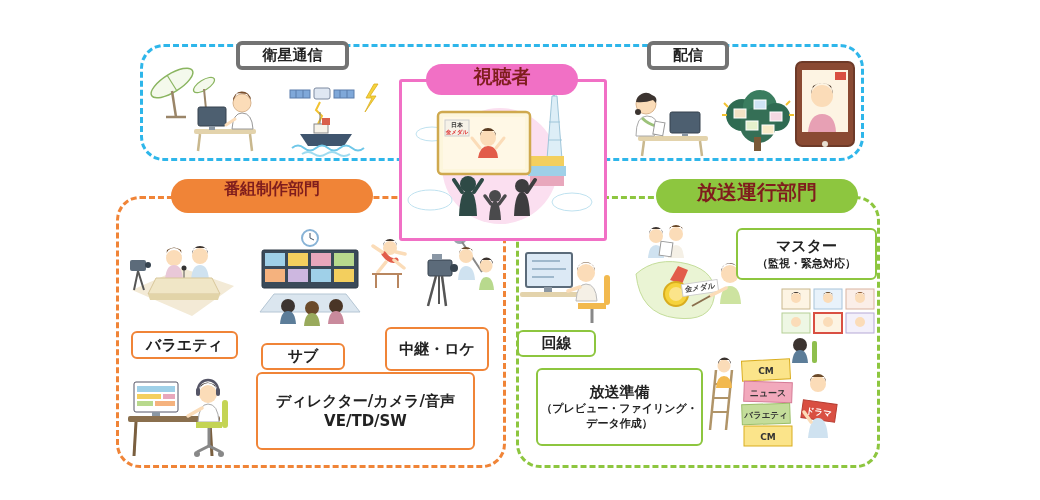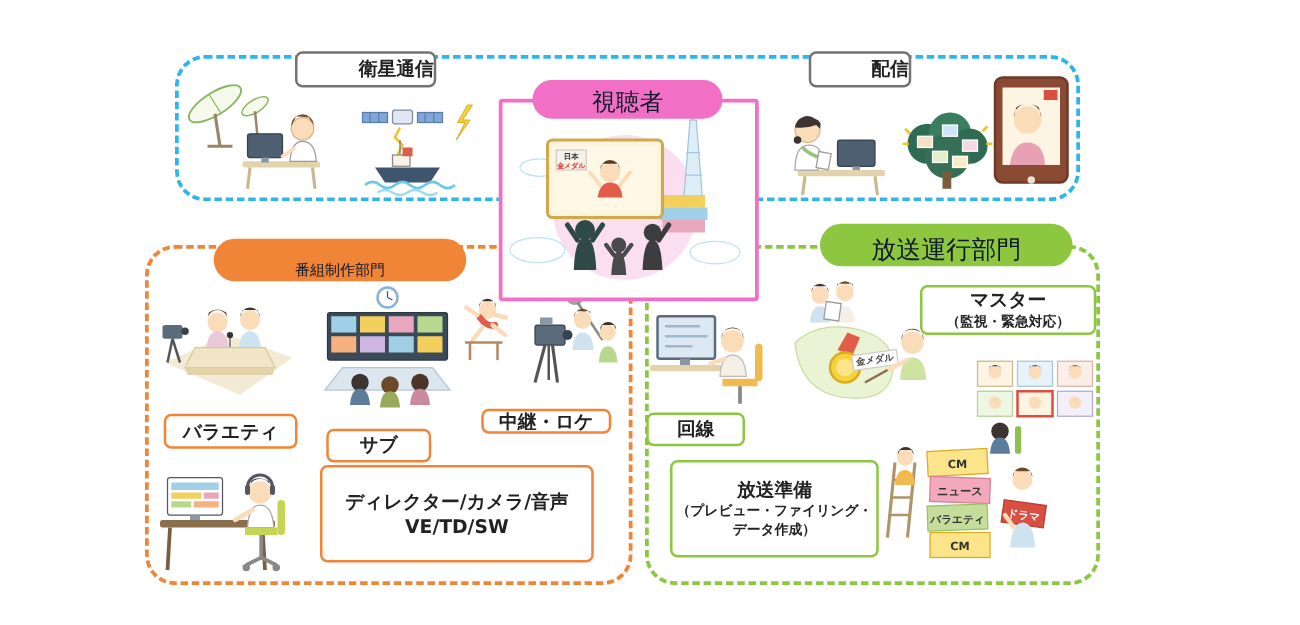--- a/index.html
+++ b/index.html
@@ -7,29 +7,29 @@
           font-family:"DejaVu Sans","Liberation Sans",sans-serif;color:#222;}
   .zone{position:absolute;background:#fff;box-sizing:border-box;border-radius:24px;z-index:0;}
   .zone-cyan{border:3px dashed #2eb6ea;}
   .zone-orange{border:3px dashed #f08437;}
   .zone-green{border:3px dashed #8dc63f;}
   .illus{position:absolute;z-index:1;}
   .viewer-frame{position:absolute;left:399px;top:79px;width:202px;height:156px;
                 border:3px solid #f170c5;background:#fff;border-radius:3px;z-index:2;}
   .tag{position:absolute;background:#fff;border-radius:6px;display:flex;align-items:center;
        justify-content:center;font-weight:700;font-size:15px;z-index:3;box-sizing:border-box;text-align:center;}
-  .tag-cyan{border:2px solid #737373;justify-content:flex-end;}
+  .tag-cyan{border:4px solid #737373;}
   .tag-orange{border:2px solid #f08437;}
   .tag-green{border:2px solid #8dc63f;}
   .tag-col{flex-direction:column;line-height:1.35;}
   .tag-sub{font-size:11px;font-weight:700;}
-  .banner{position:absolute;color:#0f172a;font-weight:400;display:flex;align-items:flex-end;
+  .banner{position:absolute;color:#7f1d1d;font-weight:700;display:flex;align-items:flex-start;
           justify-content:center;z-index:4;box-sizing:border-box;}
   .banner-pink{background:#f170c5;border-radius:16px;font-size:19px;}
-  .banner-orange{background:#f08437;border-radius:17px;font-size:12px;margin-top:12px;}
+  .banner-orange{background:#f08437;border-radius:17px;font-size:16px;}
   .banner-green{background:#8dc63f;border-radius:17px;font-size:20px;}
   svg text{font-family:"DejaVu Sans","Liberation Sans",sans-serif;}
 </style>
 </head>
 <body>
 
 <div class="canvas">
 
   <div class="zone zone-cyan" style="left:140px;top:44px;width:724px;height:117px;"></div>
   <div class="zone zone-orange" style="left:116px;top:196px;width:390px;height:272px;"></div>
@@ -344,30 +344,30 @@
   <div class="banner banner-green" style="left:656px;top:179px;width:202px;height:34px;">
     <span>放送運行部門</span>
   </div>
 
   <div class="tag tag-orange" style="left:131px;top:331px;width:107px;height:28px;">
     <span>バラエティ</span>
   </div>
   <div class="tag tag-orange" style="left:261px;top:343px;width:84px;height:27px;align-items:center;">
     <span>サブ</span>
   </div>
-  <div class="tag tag-orange" style="left:385px;top:327px;width:104px;height:20px;">
+  <div class="tag tag-orange" style="left:385px;top:327px;width:104px;height:44px;">
     <span>中継・ロケ</span>
   </div>
 
   <div class="tag tag-orange tag-col" style="left:256px;top:372px;width:219px;height:78px;">
     <span>ディレクター/カメラ/音声</span>
     <span>VE/TD/SW</span>
   </div>
 
-  <div class="tag tag-green tag-col" style="left:736px;top:228px;width:141px;height:40px;">
+  <div class="tag tag-green tag-col" style="left:736px;top:228px;width:141px;height:52px;">
     <span>マスター</span>
     <span class="tag-sub">（監視・緊急対応）</span>
   </div>
   <div class="tag tag-green" style="left:517px;top:330px;width:79px;height:27px;">
     <span>回線</span>
   </div>
   <div class="tag tag-green tag-col" style="left:536px;top:368px;width:167px;height:78px;">
     <span>放送準備</span>
     <span class="tag-sub">（プレビュー・ファイリング・</span>
     <span class="tag-sub">データ作成）</span>

